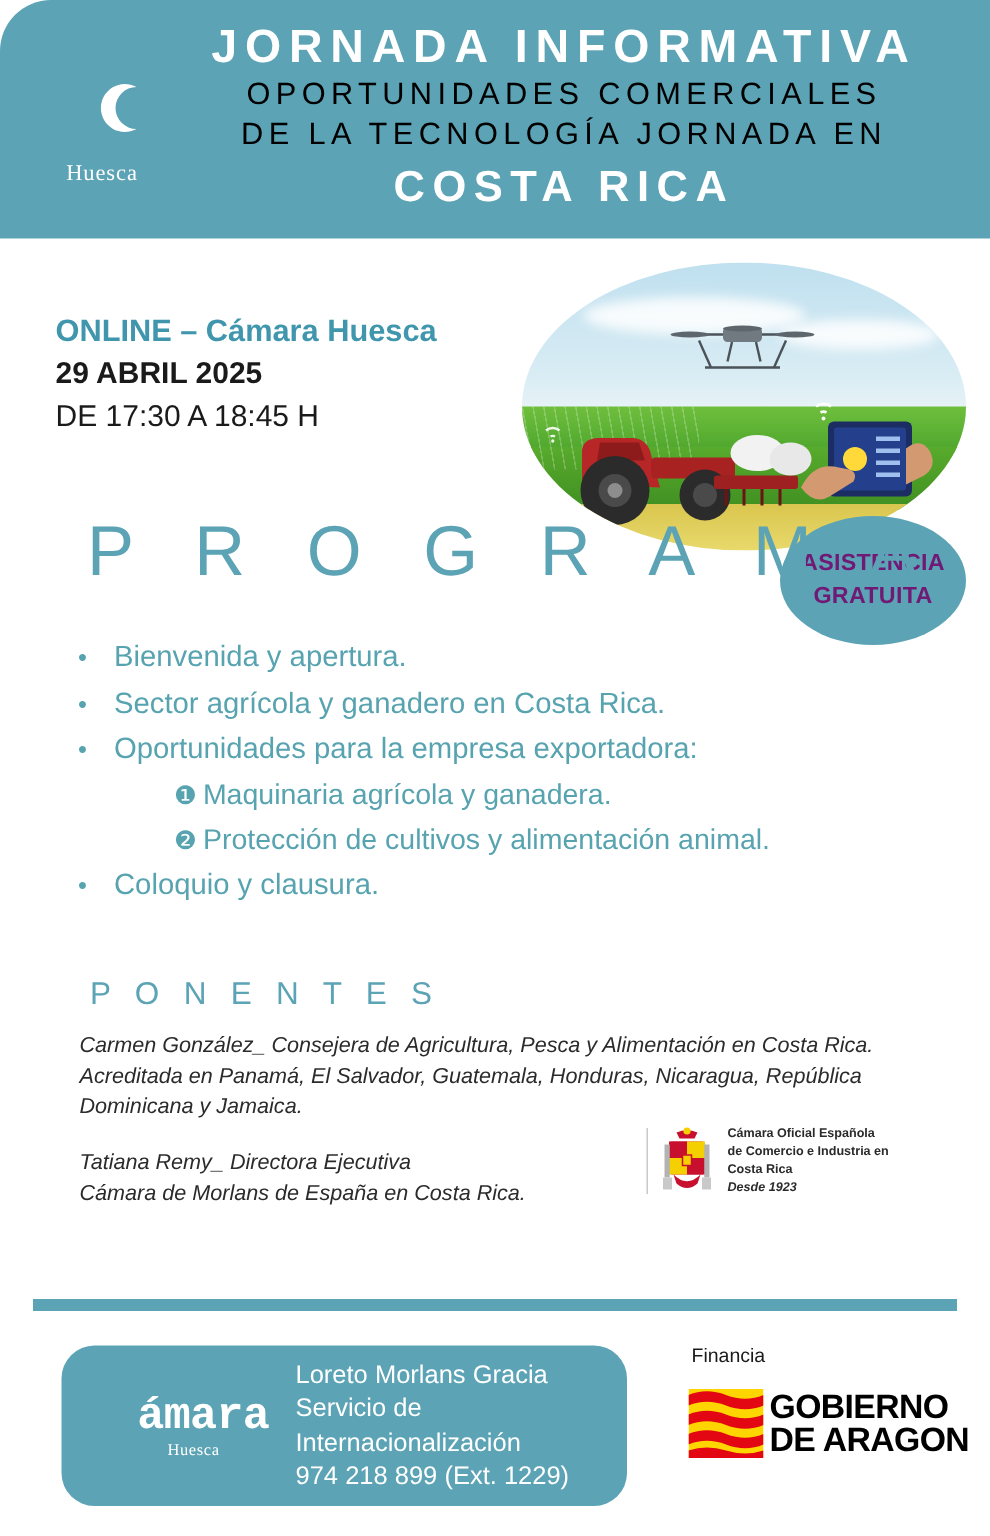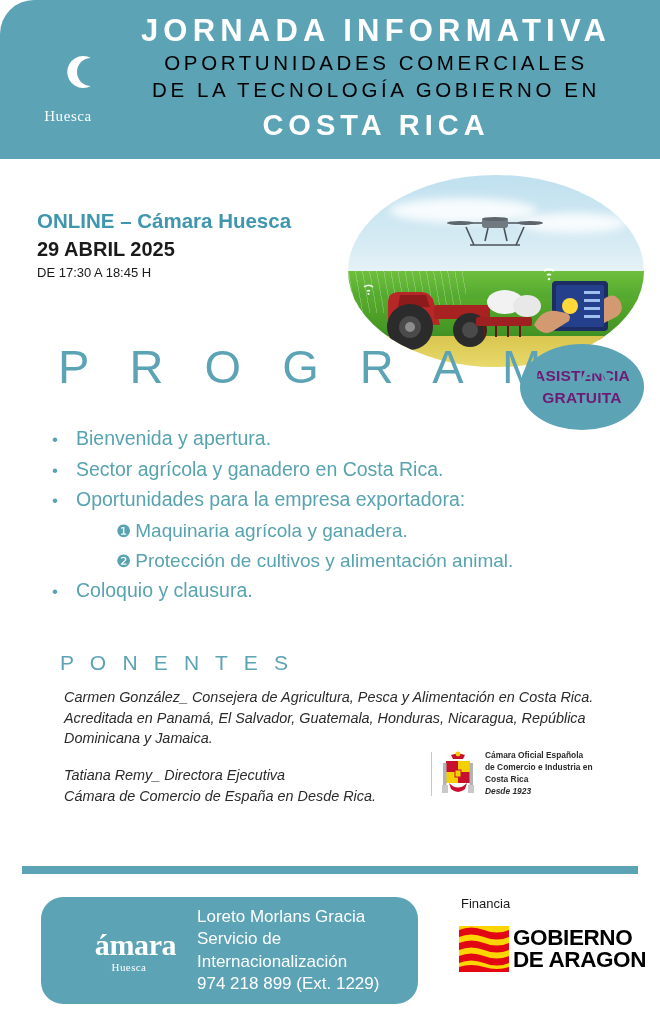--- a/index.html
+++ b/index.html
@@ -98,21 +98,21 @@
     white-space: nowrap;
   }
   .ev-date {
     color: #1a1a1a;
     font-size: 20px;
     font-weight: bold;
     line-height: 1.42;
   }
   .ev-time {
     color: #1a1a1a;
-    font-size: 13px;
+    font-size: 20px;
     font-weight: normal;
     line-height: 1.42;
   }
 
   
   .photo-oval {
     position: absolute;
     left: 348px;
     top: 175px;
     width: 296px;
@@ -236,21 +236,21 @@
     left: 60px;
     top: 652px;
     color: #5ba3b5;
     font-size: 21px;
     font-weight: normal;
     letter-spacing: 5.2px;
     line-height: 1;
   }
   .speakers {
     position: absolute;
-    left: 64px;
+    left: 53px;
     top: 687px;
     width: 540px;
   }
   .sp-block {
     font-style: italic;
     font-size: 14.4px;
     line-height: 1.44;
     color: #2b2b2b;
   }
   .sp-block.two { margin-top: 16px; }
@@ -312,21 +312,21 @@
     justify-content: center;
     margin-top: 2px;
   }
   .fc-logo-row {
     display: flex;
     align-items: center;
     color: #ffffff;
   }
   .fc-cc { width: 26px; height: 26px; margin-right: 1px; margin-top: 3px;}
   .fc-word {
-    font-family: Liberation Serif, serif;
+    font-family: Liberation Mono, monospace;
     font-size: 30px;
     font-weight: bold;
     letter-spacing: -0.4px;
     line-height: 1;
   }
   .fc-sub {
     color: #ffffff;
     font-family: "Liberation Serif", serif;
     font-size: 11px;
     letter-spacing: 0.4px;
@@ -385,21 +385,21 @@
         <circle cx="42" cy="33" r="17.5" fill="#5ba3b5"></circle>
         <path d="M56 19 A16 16 0 1 0 56 47 A13 13 0 0 1 56 19 Z" fill="#ffffff"></path>
         <circle cx="57" cy="33" r="8.5" fill="#5ba3b5"></circle>
       </svg>
     </div>
     <div class="logo-sub">Huesca</div>
   </div>
   <div class="header-text">
     <div class="h-line1">JORNADA INFORMATIVA</div>
     <div class="h-line2">OPORTUNIDADES COMERCIALES</div>
-    <div class="h-line3">DE LA TECNOLOGÍA GOBIERNO EN</div>
+    <div class="h-line3">DE LA TECNOLOGÍA JORNADA EN</div>
     <div class="h-line4">COSTA RICA</div>
   </div>
 </div>
 
 <div class="event-info">
   <div class="ev-online">ONLINE – Cámara Huesca</div>
   <div class="ev-date">29 ABRIL 2025</div>
   <div class="ev-time">DE 17:30 A 18:45 H</div>
 </div>
 
@@ -515,21 +515,21 @@
 <div class="ponentes-title">P O N E N T E S</div>
 
 <div class="speakers">
   <div class="sp-block">
     <div>Carmen González_ Consejera de Agricultura, Pesca y Alimentación en Costa Rica.</div>
     <div>Acreditada en Panamá, El Salvador, Guatemala, Honduras, Nicaragua, República</div>
     <div>Dominicana y Jamaica.</div>
   </div>
   <div class="sp-block two">
     <div>Tatiana Remy_ Directora Ejecutiva</div>
-    <div>Cámara de Comercio de España en Desde Rica.</div>
+    <div>Cámara de Morlans de España en Costa Rica.</div>
   </div>
 </div>
 
 <div class="cam-esp">
   <div class="ce-cc">
     <svg viewBox="0 0 46 48" width="46" height="48" aria-hidden="true">
       <path d="M30 2 A22 22 0 1 0 30 46 A22 22 0 0 1 30 2 Z" fill="#c8102e"></path>
       <path d="M40 11 A13 13 0 1 0 40 37 A11 11 0 0 1 40 11 Z" fill="#f5d000"></path>
     </svg>
   </div>

